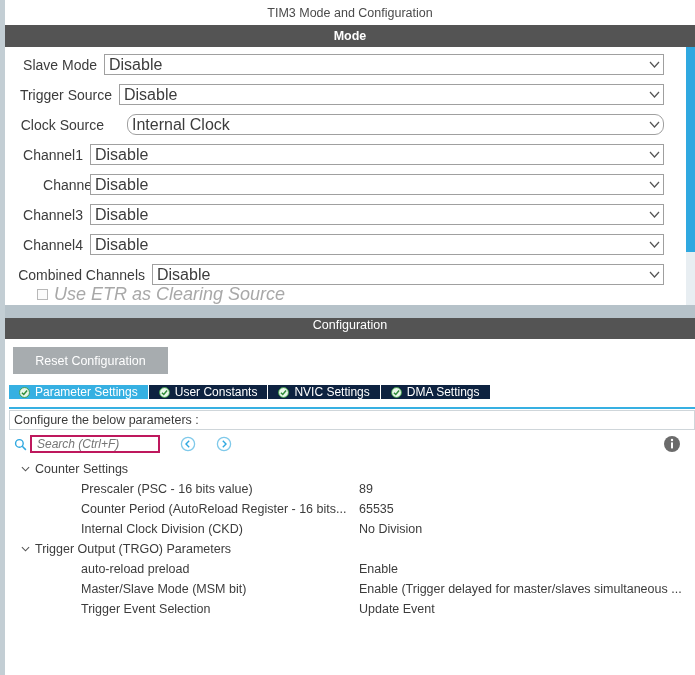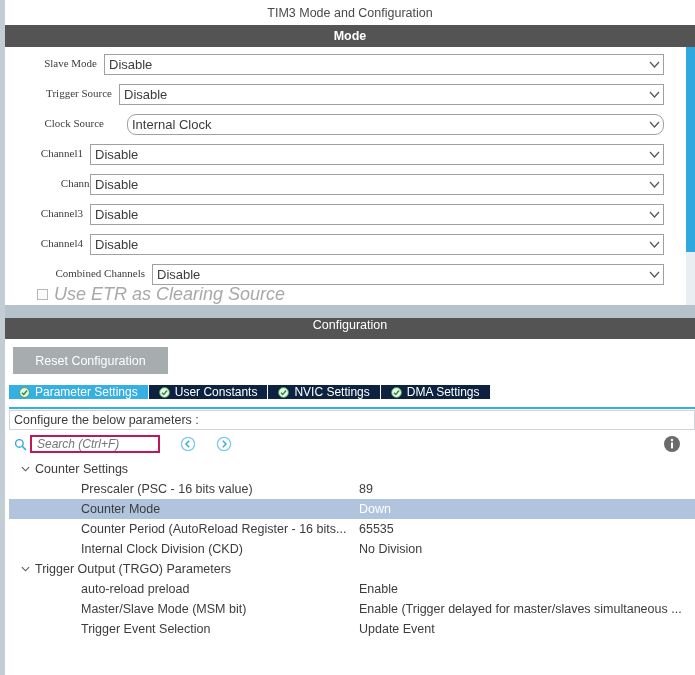--- a/index.html
+++ b/index.html
@@ -28,32 +28,31 @@
     background:#545454;color:#ffffff;
     display:flex;align-items:center;justify-content:center;
     font-size:12.5px;
     font-weight:bold;
   }
   .mode-body{
     position:absolute;left:5px;top:47px;width:690px;height:258px;
     background:#ffffff;overflow:hidden;
   }
   .mode-label{
-    position:absolute;text-align:right;font-size:11px;color:#3c3c3c;
+    position:absolute;text-align:right;font-size:14px;color:#3c3c3c;
     white-space:nowrap;
-    font-family:Liberation Serif, serif;
   }
   .combo{
     position:absolute;height:21px;
     border:1px solid #a0a0a0;background:#ffffff;
     display:flex;align-items:center;
     box-sizing:border-box;
   }
   .combo .val{
-    flex:1;padding-left:4px;font-size:13px;color:#3c3c3c;
+    flex:1;padding-left:4px;font-size:16px;color:#3c3c3c;
     white-space:nowrap;overflow:hidden;
   }
   .combo .arrow{
     width:18px;height:100%;display:flex;align-items:center;justify-content:center;
   }
   .combo .arrow svg{display:block;}
   .chk-row{
     position:absolute;left:32px;top:237px;display:flex;align-items:center;gap:6px;
   }
   .chk-box{
@@ -350,24 +349,20 @@
             </svg>
         </span>
         <span class="tname">Counter Settings</span>
       </div>
 
       <div class="trow item">
         <span class="tname">Prescaler (PSC - 16 bits value)</span>
         <span class="tval">89</span>
       </div>
 
-      <div class="trow item sel">
-        <span class="tname">Counter Mode</span>
-        <span class="tval">Down</span>
-      </div>
 
       <div class="trow item">
         <span class="tname">Counter Period (AutoReload Register - 16 bits...</span>
         <span class="tval">65535</span>
       </div>
 
       <div class="trow item">
         <span class="tname">Internal Clock Division (CKD)</span>
         <span class="tval">No Division</span>
       </div>

